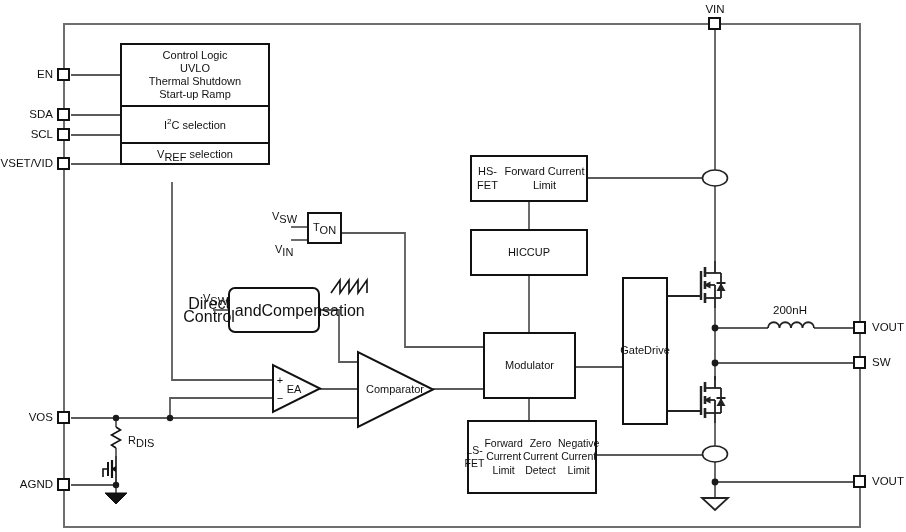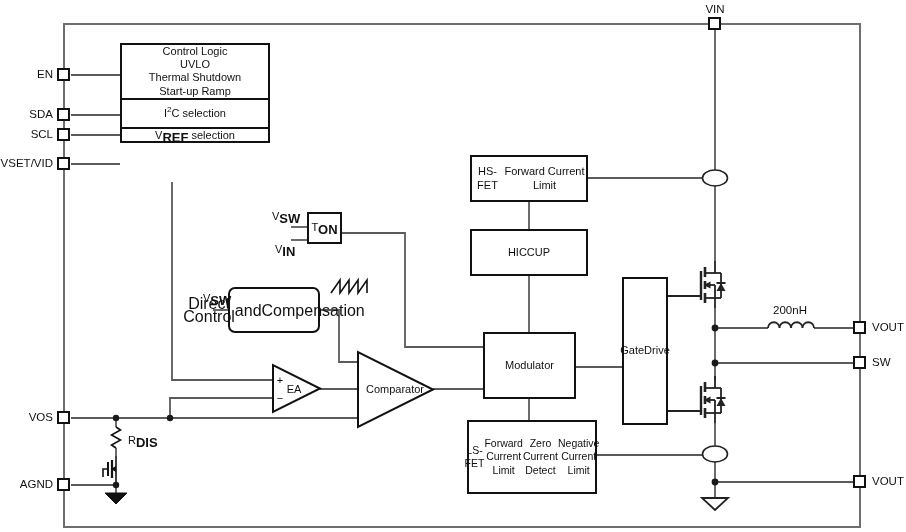--- a/index.html
+++ b/index.html
@@ -9,23 +9,23 @@
   .pin{position:absolute;width:13px;height:13px;border:2px solid #111;background:#fff;box-sizing:border-box;}
   .plabel{position:absolute;font-size:11.5px;line-height:13px;white-space:nowrap;}
   .r{text-align:right;}
   .c{text-align:center;}
   .blk{position:absolute;box-sizing:border-box;border:2px solid #111;background:#fff;
        display:flex;flex-direction:row;align-items:center;justify-content:center;
        font-size:11px;line-height:13.5px;text-align:center;}
   .blk.thick{border-width:2.5px;}
   .blk span{display:block;}
   .netlbl{position:absolute;font-size:11px;white-space:nowrap;}
-  sub{font-size:13px;line-height:0;font-weight:bold;}
+  sub{font-size:11px;line-height:0;}
   sup{font-size:8px;line-height:0;}
-  .ctrl{position:absolute;left:120px;top:43px;width:150px;height:100px;box-sizing:border-box;
+  .ctrl{position:absolute;left:120px;top:43px;width:150px;height:122px;box-sizing:border-box;
         border:2px solid #111;background:#fff;display:flex;flex-direction:column;font-size:11px;text-align:center;}
   .ctrl .row{box-sizing:border-box;display:flex;flex-direction:column;align-items:center;justify-content:center;}
   .ctrl .row1{height:62px;border-bottom:2px solid #111;line-height:13.2px;}
   .ctrl .row2{height:37px;border-bottom:2px solid #111;}
   .ctrl .row3{flex:1;}
   .svgtxt{font-family:"Liberation Sans",sans-serif;font-size:11px;fill:#111;}
 </style>
 </head>
 <body>
 

